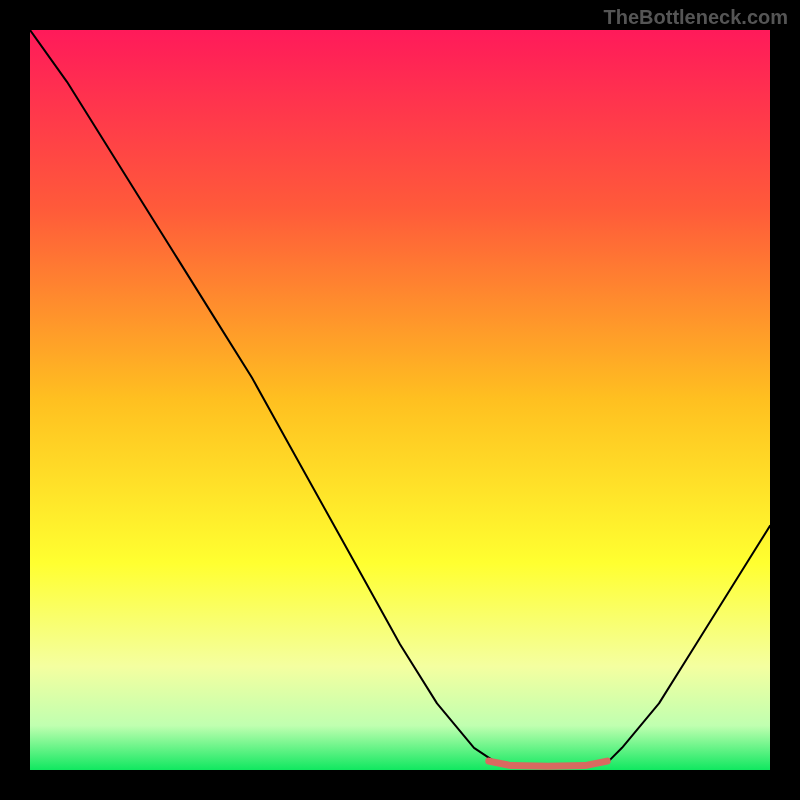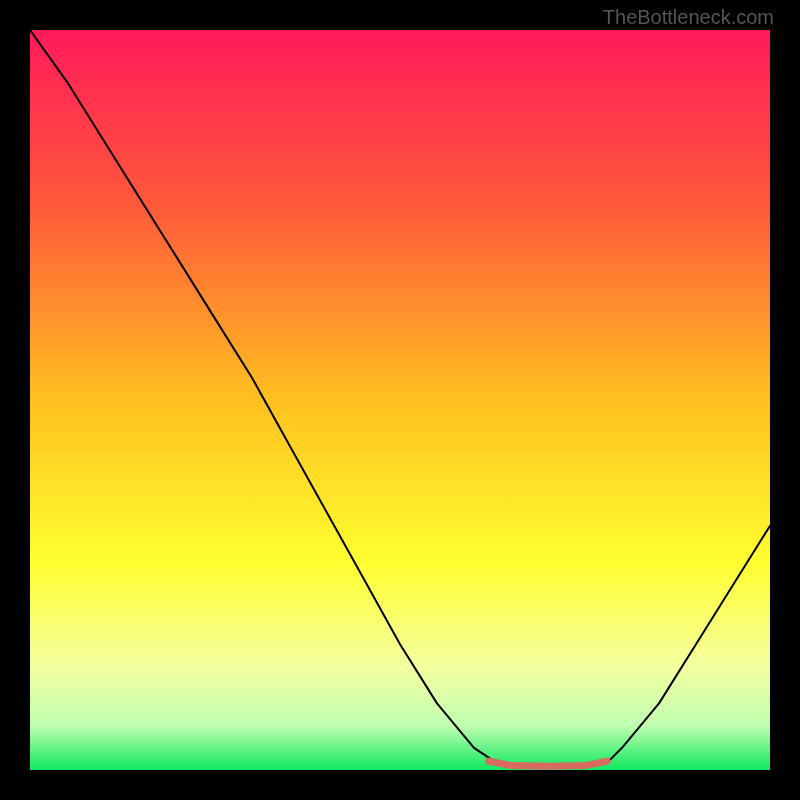--- a/index.html
+++ b/index.html
@@ -1,23 +1,23 @@
 <!DOCTYPE html>
 <html><head>
 <meta charset="utf-8">
 <style>
   * { margin: 0; padding: 0; box-sizing: border-box; }
   body { width: 800px; height: 800px; background: #000; position: relative; font-family: Arial, sans-serif; }
   .watermark {
     position: absolute;
     top: 6px;
-    right: 26px;
+    right: 12px;
     color: #555;
     font-size: 20px;
-    font-weight: 400;
+    font-weight: 700;
     z-index: 10;
   }
   .frame {
     position: absolute;
     top: 30px;
     left: 30px;
     width: 740px;
     height: 740px;
     background: #000;
   }

